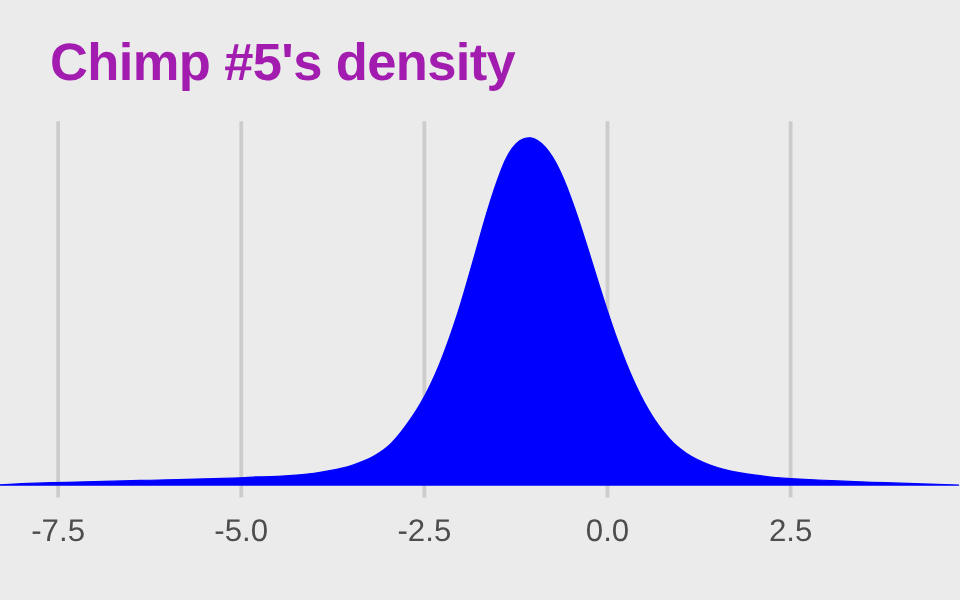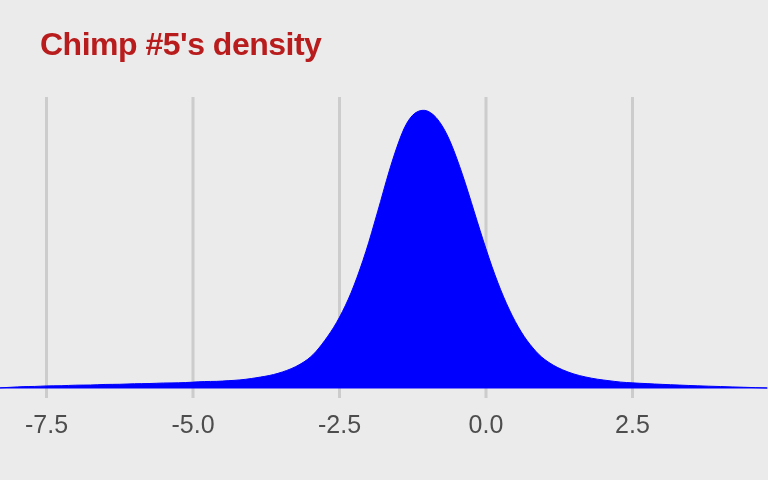--- a/index.html
+++ b/index.html
@@ -16,23 +16,23 @@
   #chart-root {
     position: relative;
     width: 768px;
     height: 480px;
     background: #ebebeb;
   }
   #chart-title {
     position: absolute;
     left: 40px;
     top: 26px;
-    font-size: 32px;
+    font-size: 42px;
     font-weight: bold;
-    color: #b91c1c;
+    color: #a21caf;
     letter-spacing: -0.5px;
     white-space: nowrap;
     line-height: 1.15;
   }
   #plot-svg {
     position: absolute;
     left: 0;
     top: 0;
     width: 768px;
     height: 480px;

